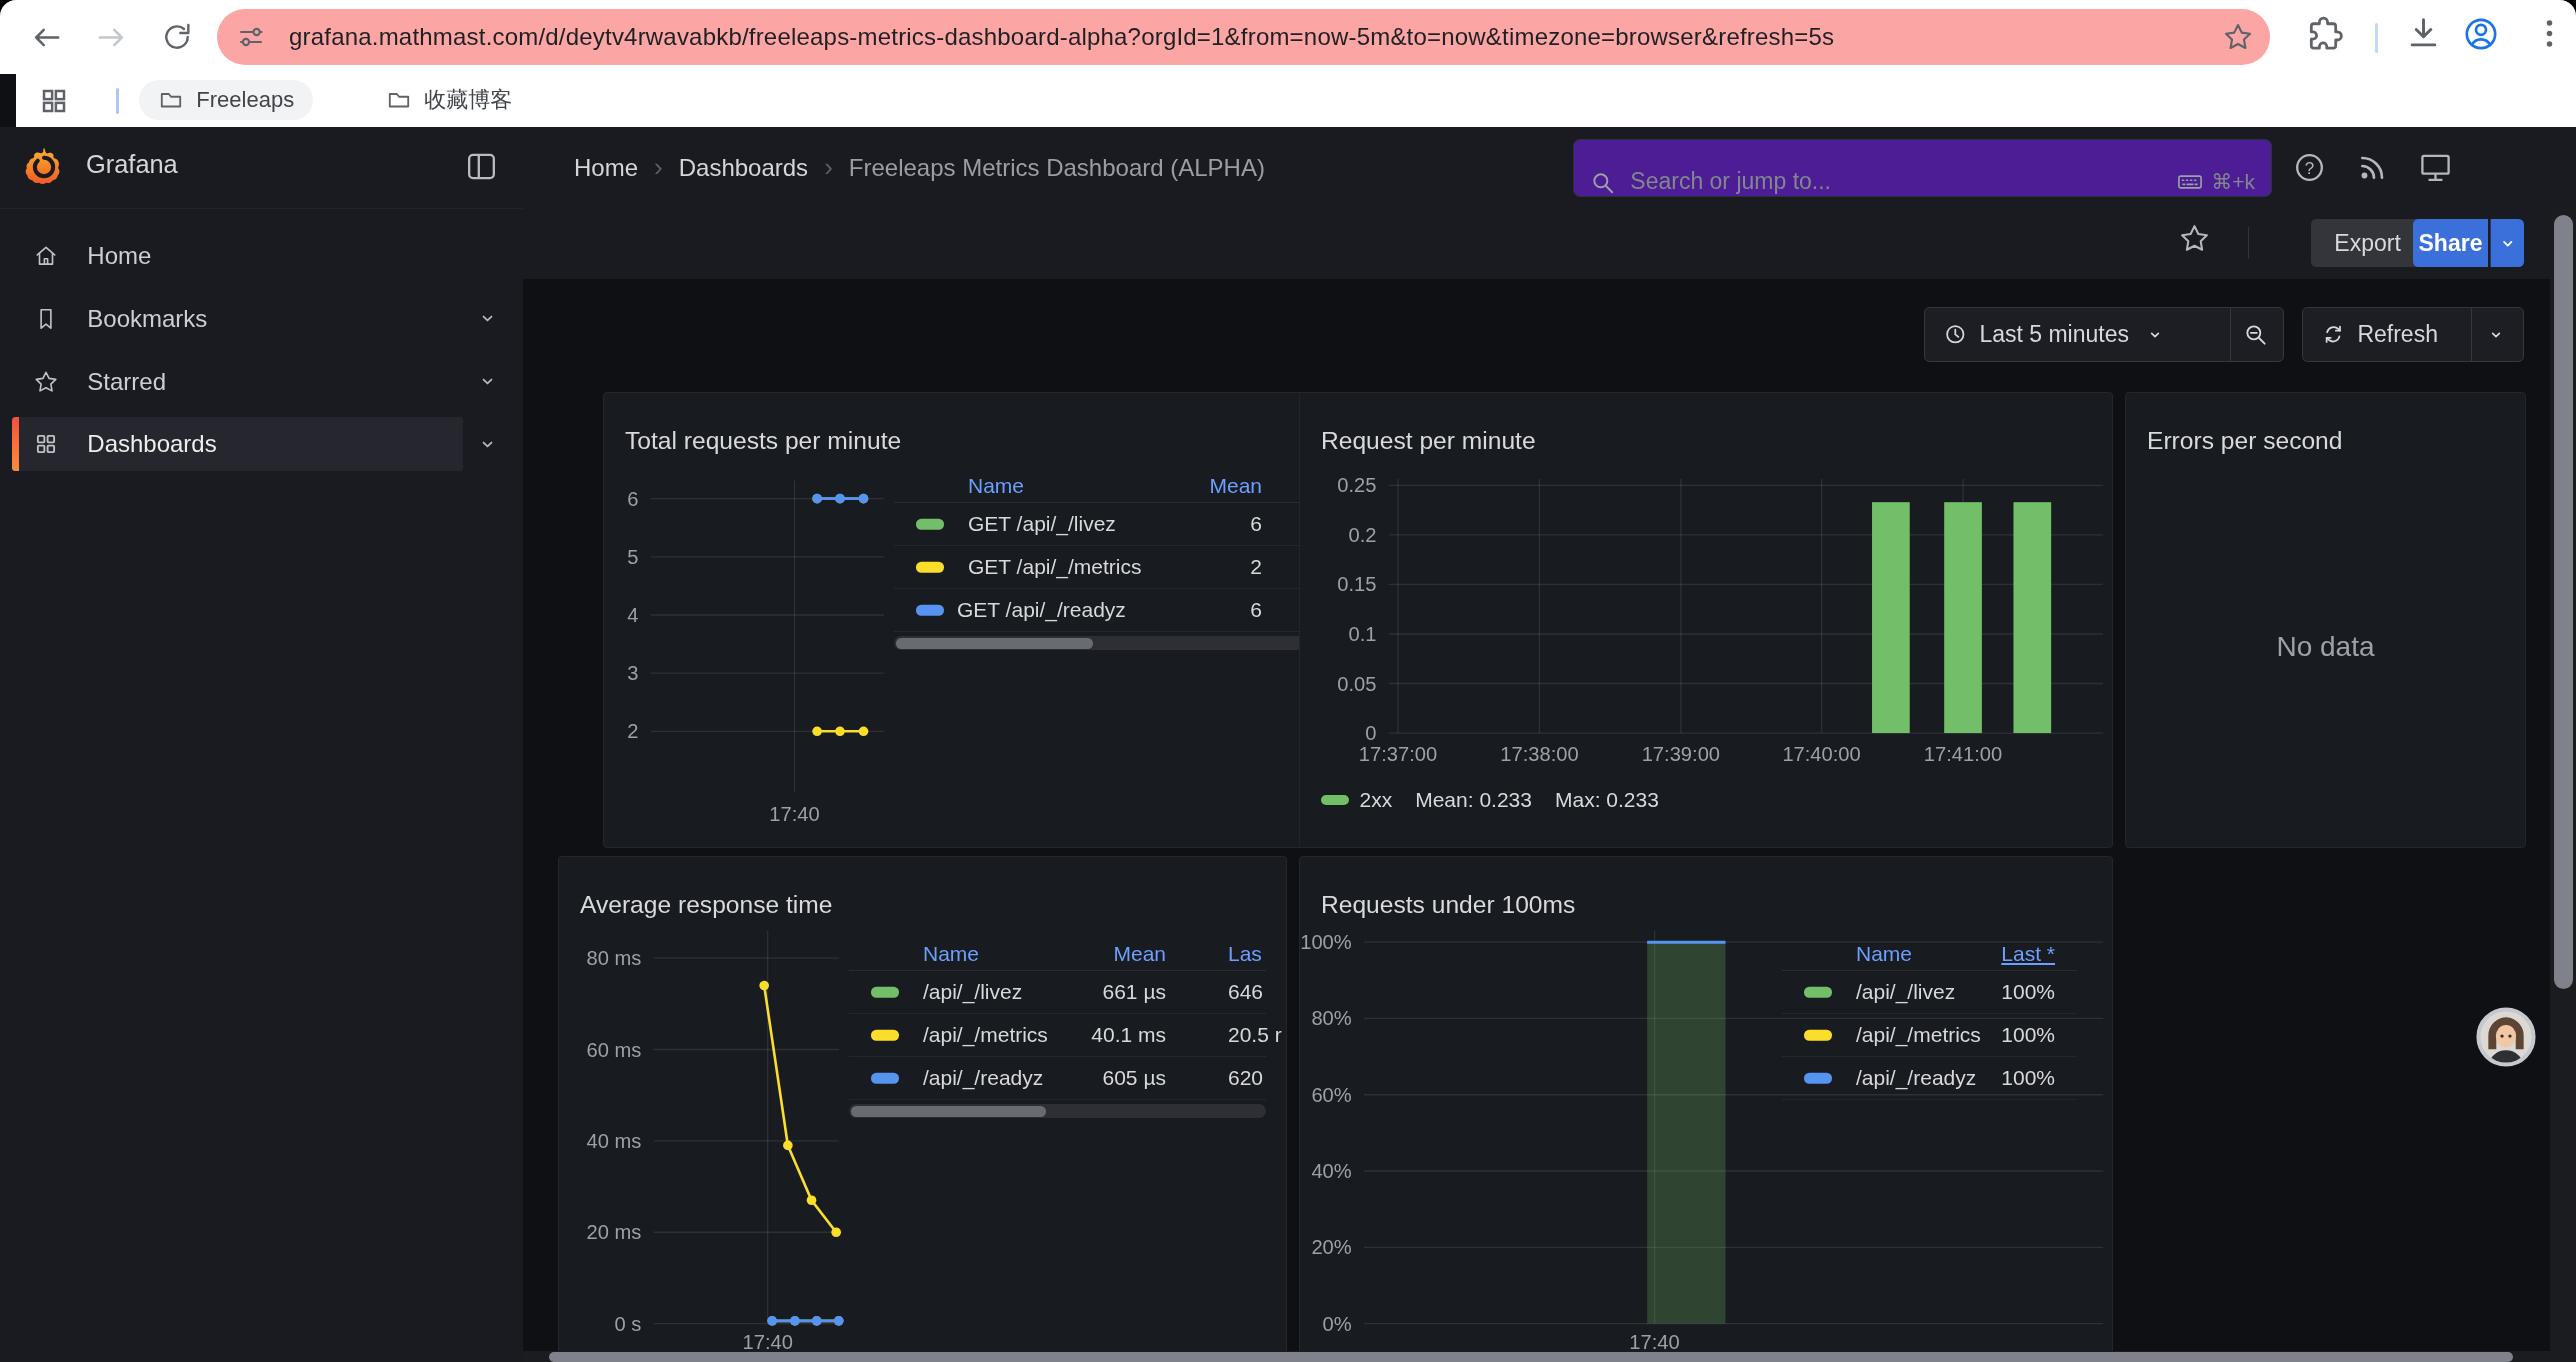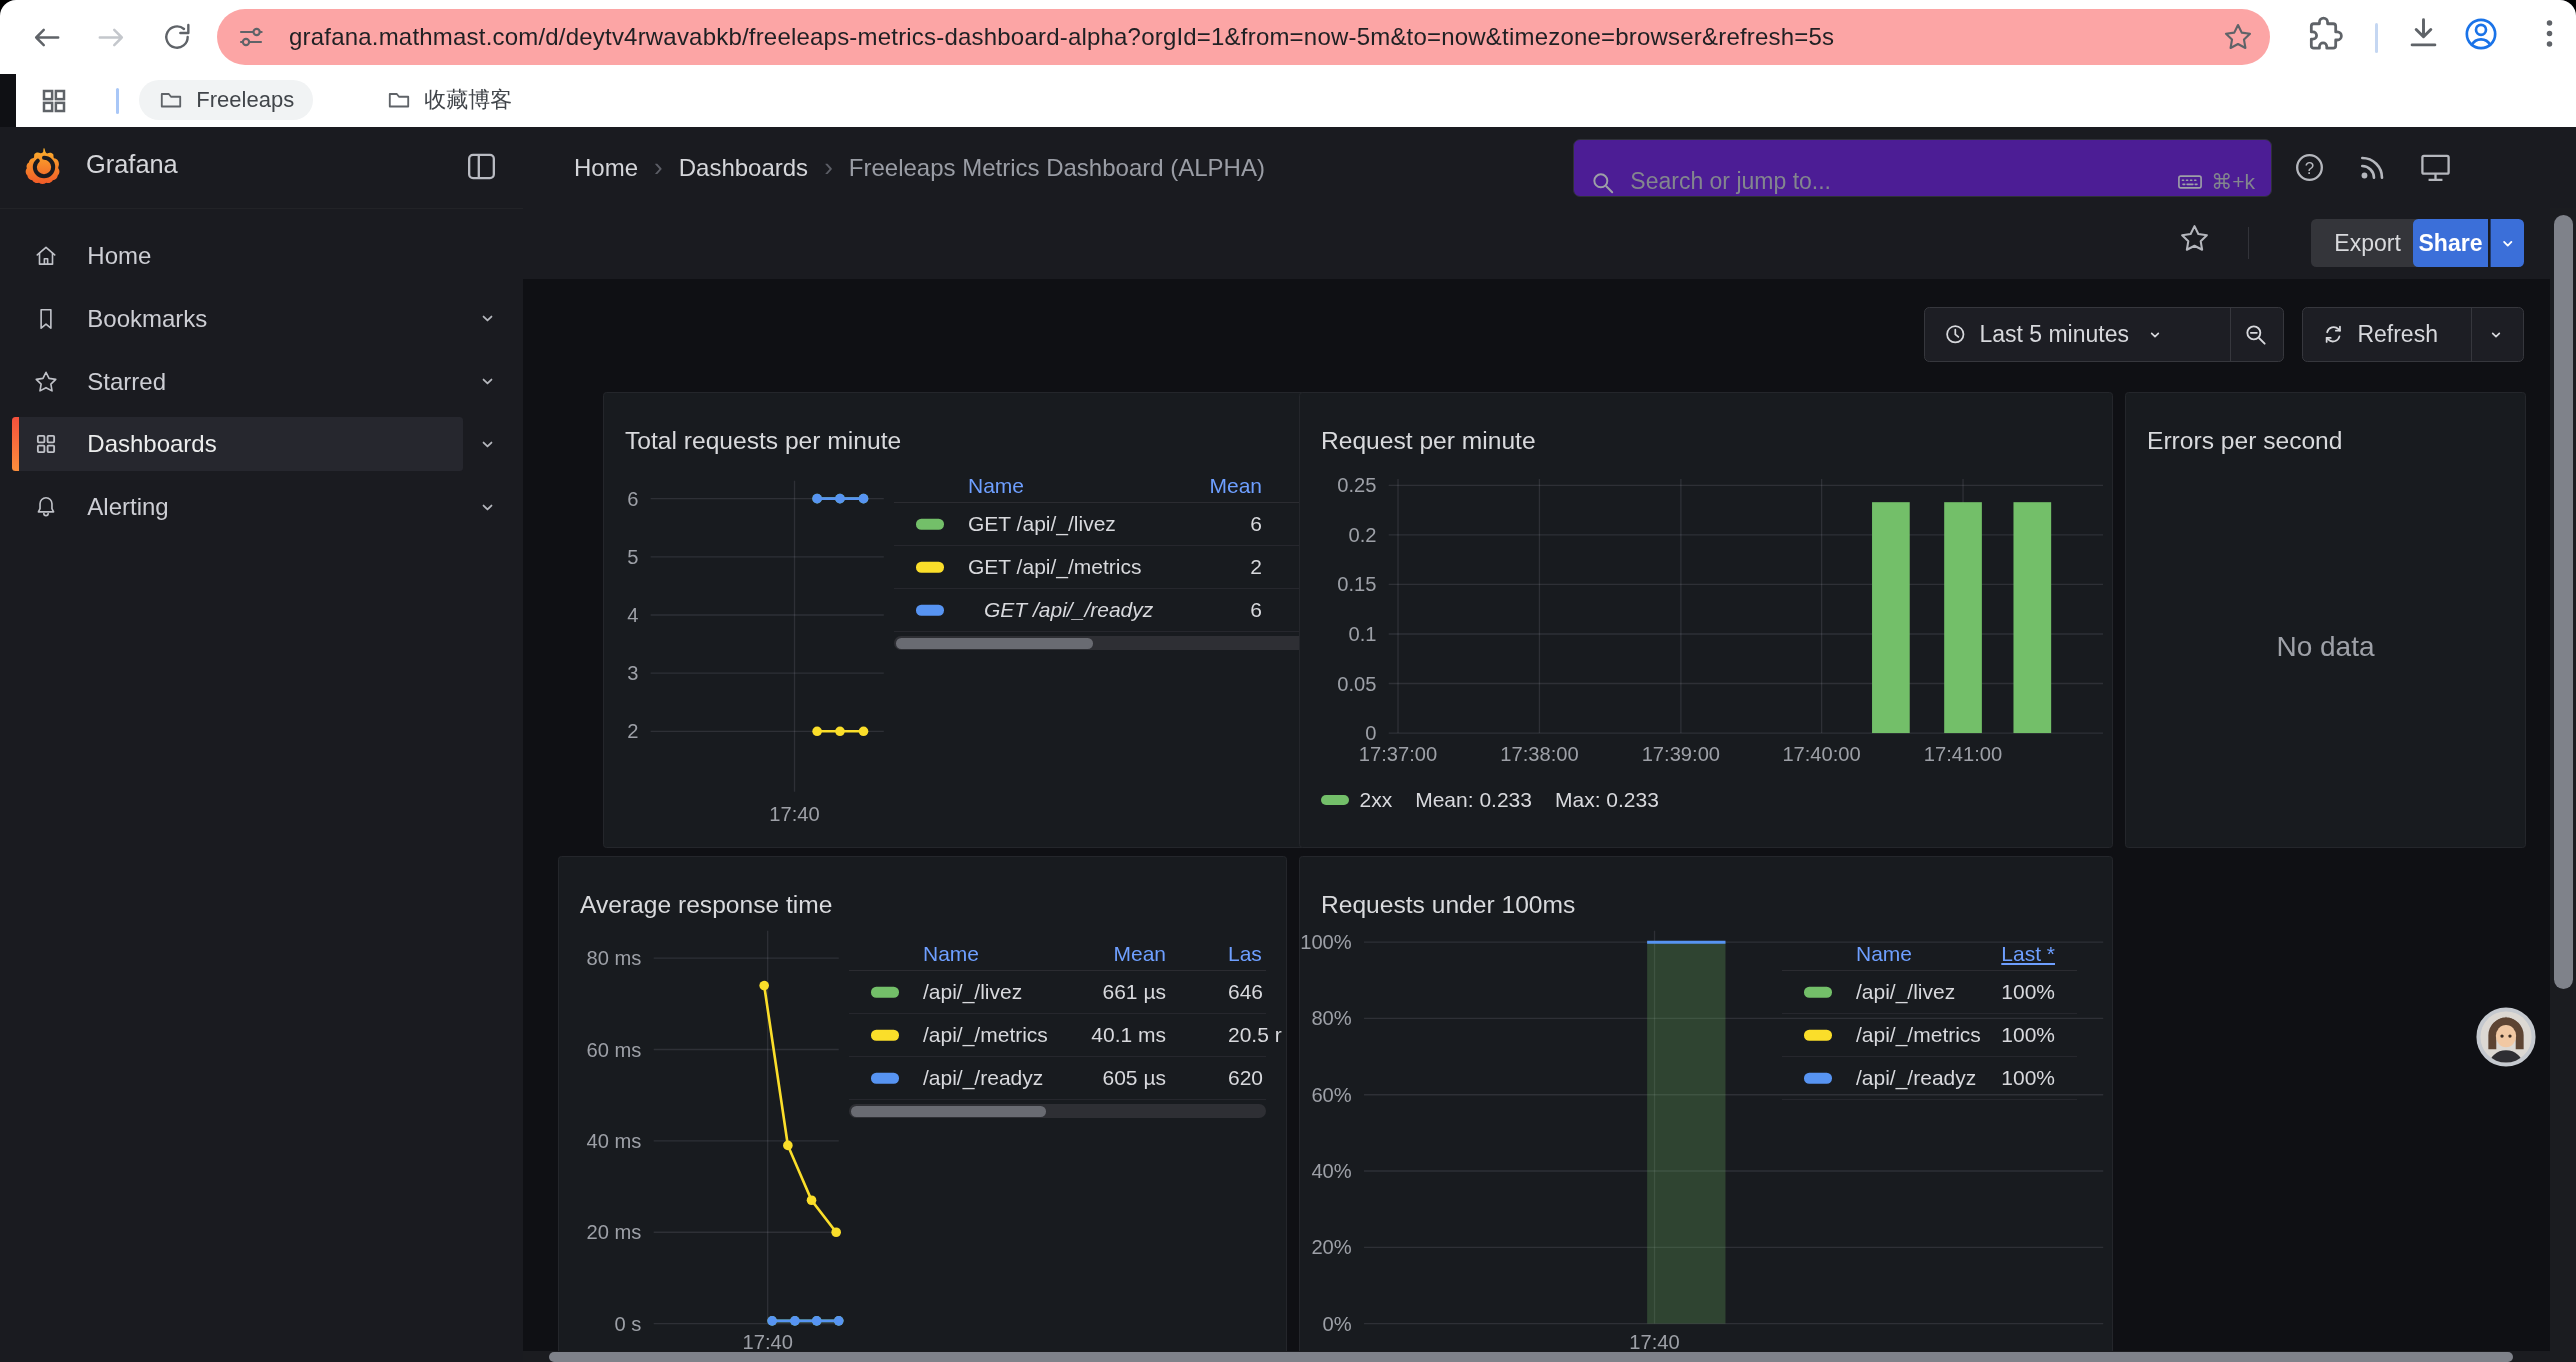--- a/index.html
+++ b/index.html
@@ -250,34 +250,20 @@
         <div class="nav-item active">
           <span class="icon">
             <svg width="26" height="26" viewBox="0 0 48 48" fill="none" stroke="currentColor" stroke-width="3.4">
               <rect x="9" y="9" width="12" height="12" rx="1.5"></rect>
               <rect x="27" y="9" width="12" height="12" rx="1.5"></rect>
               <rect x="9" y="27" width="12" height="12" rx="1.5"></rect>
               <rect x="27" y="27" width="12" height="12" rx="1.5"></rect>
             </svg>
           </span>
           <span class="lbl">Dashboards</span>
-          <span class="chev icon">
-            <svg width="19" height="19" viewBox="0 0 48 48" fill="none" stroke="currentColor" stroke-width="4.5" stroke-linecap="round" stroke-linejoin="round">
-              <path d="M14 19l10 10 10-10"></path>
-            </svg>
-          </span>
-        </div>
-        <div class="nav-item">
-          <span class="icon">
-            <svg width="26" height="26" viewBox="0 0 48 48" fill="none" stroke="currentColor" stroke-width="3" stroke-linecap="round" stroke-linejoin="round">
-              <path d="M24 7a11 11 0 0 1 11 11v9l3 6H10l3-6v-9A11 11 0 0 1 24 7z"></path>
-              <path d="M20 36a4 4 0 0 0 8 0"></path>
-            </svg>
-          </span>
-          <span class="lbl">Alerting</span>
           <span class="chev icon">
             <svg width="19" height="19" viewBox="0 0 48 48" fill="none" stroke="currentColor" stroke-width="4.5" stroke-linecap="round" stroke-linejoin="round">
               <path d="M14 19l10 10 10-10"></path>
             </svg>
           </span>
         </div>
       </nav>
   </aside>
 
   <header class="main-header">
@@ -441,21 +427,21 @@
               <span class="l-abs" style="left: 74px;">GET /api/_/livez</span>
               <span class="l-abs" style="right: 49px;">6</span>
             </div>
             <div class="l-row">
               <span class="l-swatch" style="background: rgb(250, 222, 42);"></span>
               <span class="l-abs" style="left: 74px;">GET /api/_/metrics</span>
               <span class="l-abs" style="right: 49px;">2</span>
             </div>
             <div class="l-row">
               <span class="l-swatch" style="background: rgb(87, 148, 242);"></span>
-              <span class="l-abs" style="left: 90px; font-style: italic;">GET /api/_/readyz</span>
+              <span class="l-abs" style="left: 63px;">GET /api/_/readyz</span>
               <span class="l-abs" style="right: 49px;">6</span>
             </div>
             <div class="l-scroll">
               <div class="l-thumb" style="width: 197px;"></div>
             </div>
           </div>
         </section>
         <section class="panel" style="left: 776px; top: 113px; width: 812px; height: 454px;">
           <h2 class="panel-title">Request per minute</h2>
           <svg width="812" height="454" class="chart" viewBox="0 0 926 518">

